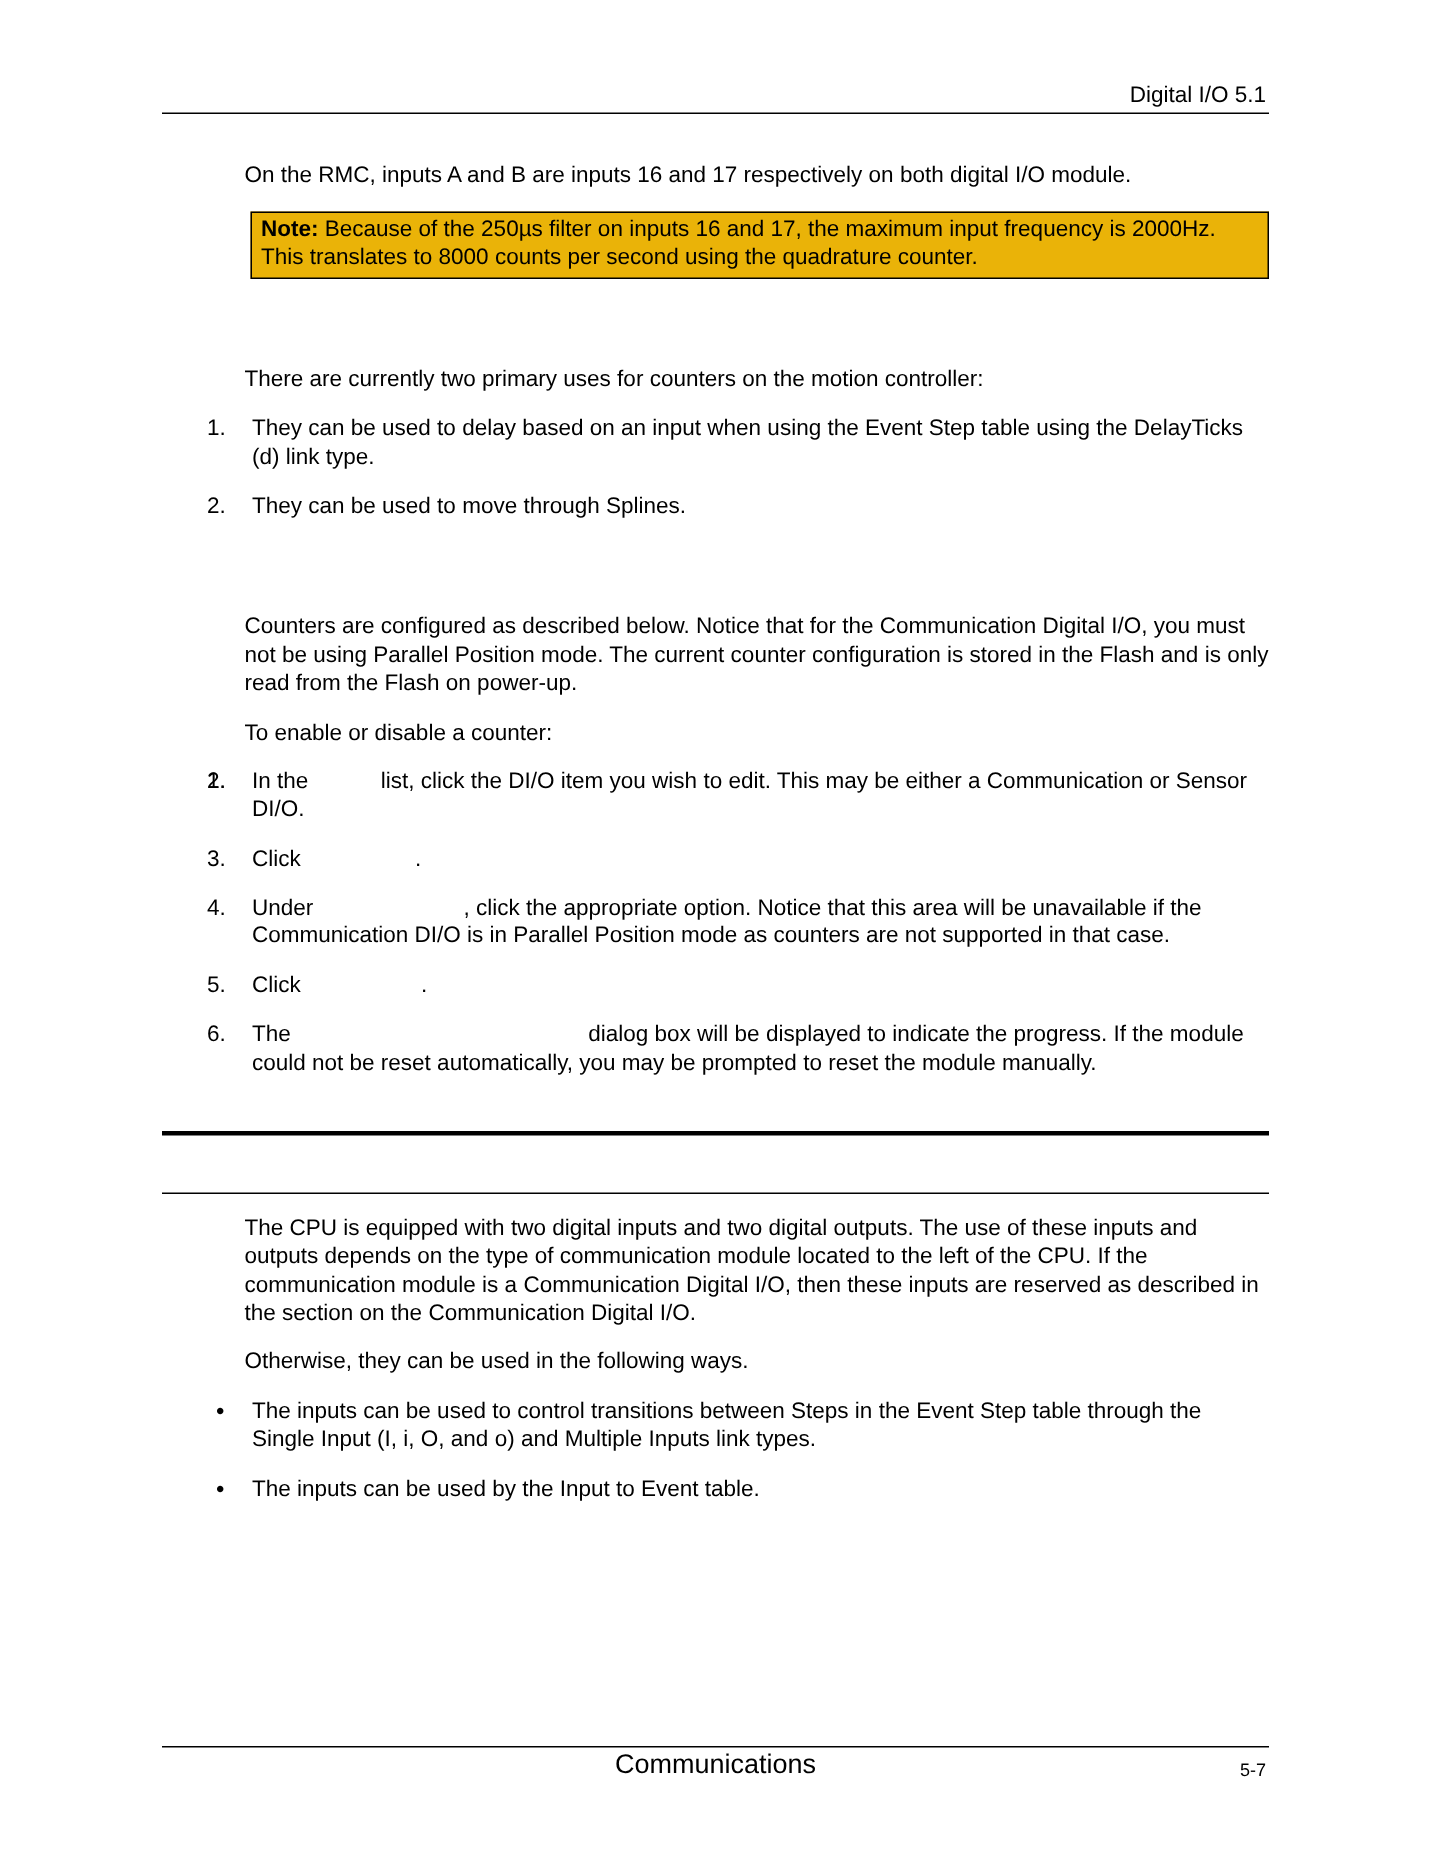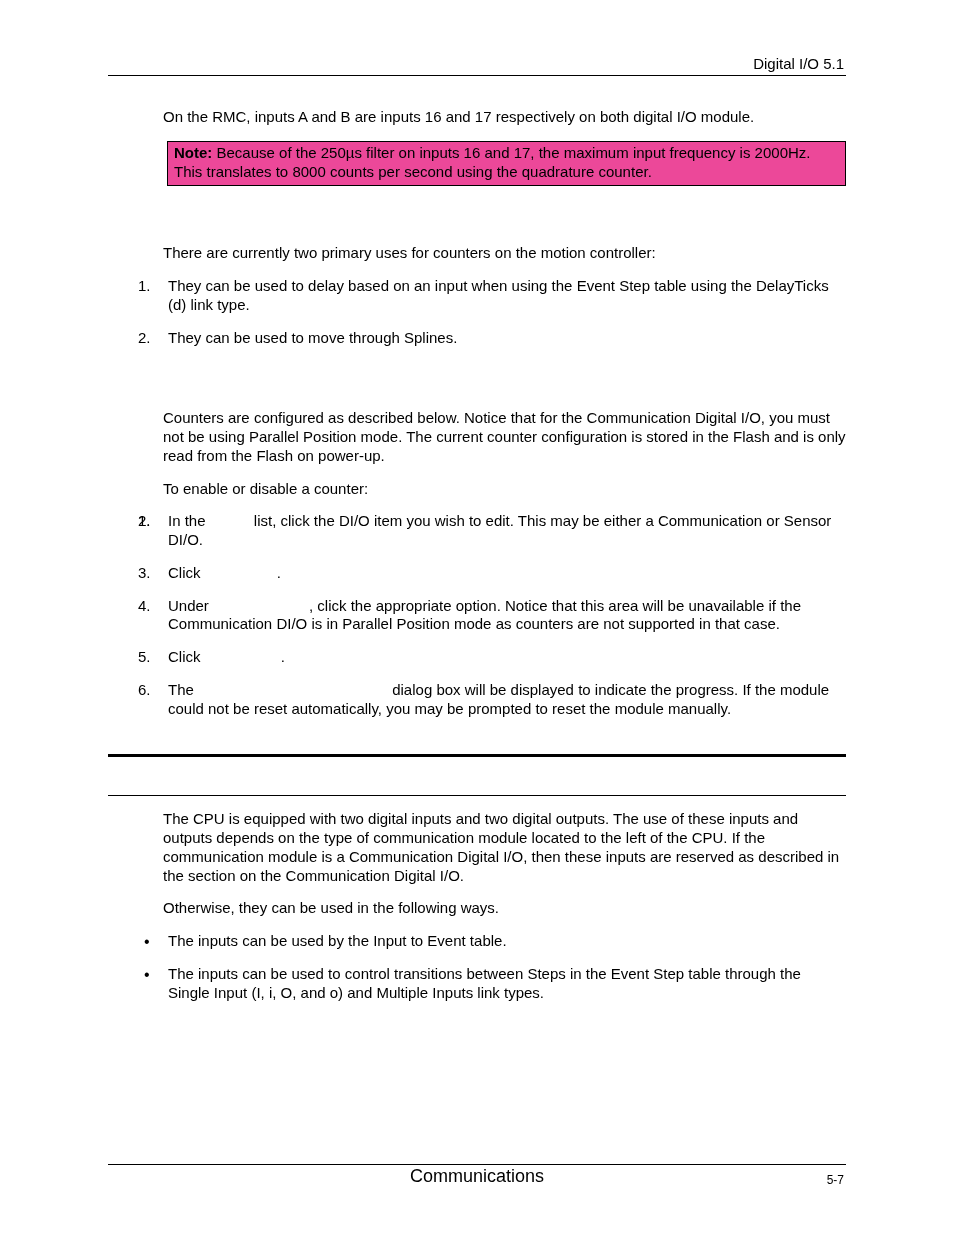--- a/index.html
+++ b/index.html
@@ -2,21 +2,21 @@
 <html><head>
 <meta charset="utf-8">
 <style>
   * { box-sizing: border-box; margin: 0; padding: 0; }
   html, body { width: 954px; height: 1235px; background: #fff; font-family: Arial, Helvetica, sans-serif; color: #000; }
   .page { position: relative; width: 954px; height: 1235px; }
   .header-line { position: absolute; top: 75px; left: 108px; width: 738px; border-top: 1px solid #000; }
   .header-text { position: absolute; top: 55px; right: 110px; font-size: 15px; }
   .content { position: absolute; top: 108px; left: 108px; width: 738px; font-size: 15px; line-height: 1.25; }
   .para-indent { margin-left: 55px; margin-bottom: 14px; }
-  .note-box { margin-left: 59px; width: 679px; background: #ec4899; border: 1px solid #000; padding: 2px 6px 4px 6px; margin-bottom: 38px; }
+  .note-box { margin-left: 59px; width: 679px; background: #eab308; border: 1px solid #000; padding: 2px 6px 4px 6px; margin-bottom: 38px; }
   .note-label { font-weight: bold; }
   ol.num { list-style: none; margin-left: 30px; margin-bottom: 14px; }
   ol.num > li { position: relative; padding-left: 30px; margin-bottom: 14px; }
   ol.num > li > .marker { position: absolute; left: 0; top: 0; }
   ul.bul { list-style: none; margin-left: 30px; }
   ul.bul > li { position: relative; padding-left: 30px; margin-bottom: 14px; }
   ul.bul > li::before { content: "•"; position: absolute; left: 6px; top: 0; font-size: 16px; }
   .sec-heading-area { margin-top: 36px; margin-bottom: 14px; }
   .thick { border-top: 3px solid #000; width: 738px; margin-bottom: 6px; }
   .thin { border-top: 1px solid #000; width: 738px; margin-top: 38px; margin-bottom: 14px; }
@@ -65,21 +65,21 @@
 
     <div class="sec-heading-area">
       <div class="thick"></div>
       <div class="thin"></div>
     </div>
 
     <p class="para-indent">The CPU is equipped with two digital inputs and two digital outputs. The use of these inputs and outputs depends on the type of communication module located to the left of the CPU. If the communication module is a Communication Digital I/O, then these inputs are reserved as described in the section on the Communication Digital I/O.</p>
     <p class="para-indent">Otherwise, they can be used in the following ways.</p>
 
     <ul class="bul">
+      <li><span>The inputs can be used to control transitions between Steps in the Event Step table through the Single Input (I, i, O, and o) and Multiple Inputs link types.</span></li>
       <li><span>The inputs can be used by the Input to Event table.</span></li>
-      <li><span>The inputs can be used to control transitions between Steps in the Event Step table through the Single Input (I, i, O, and o) and Multiple Inputs link types.</span></li>
     </ul>
   </div>
 
   <div class="footer-line"></div>
   <div class="footer-center">Communications</div>
   <div class="footer-right">5-7</div>
 </div>
 
 </body></html>

